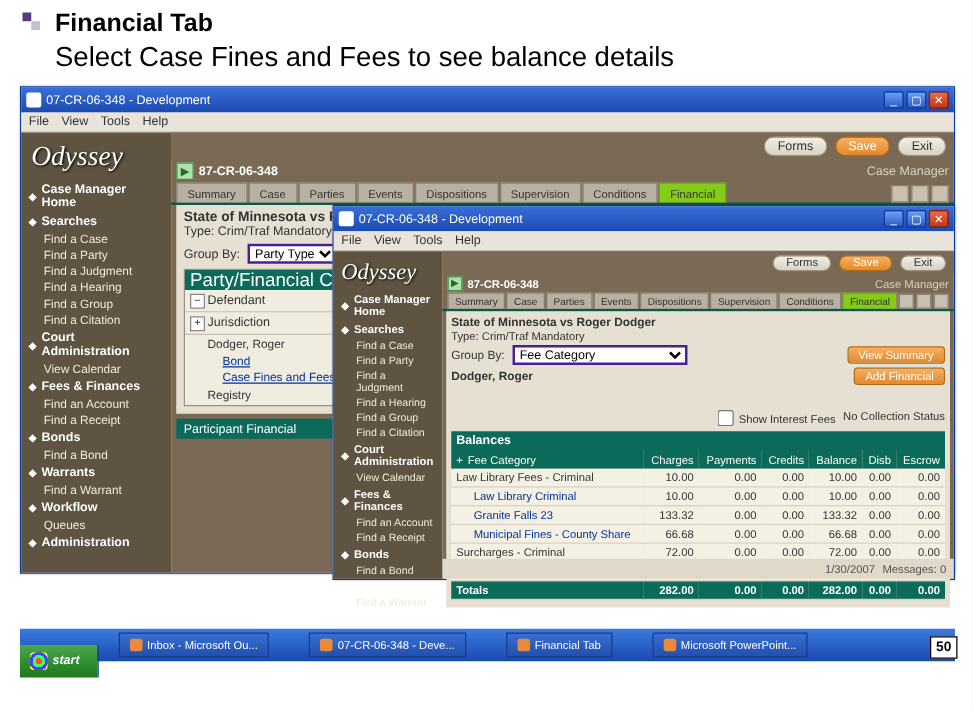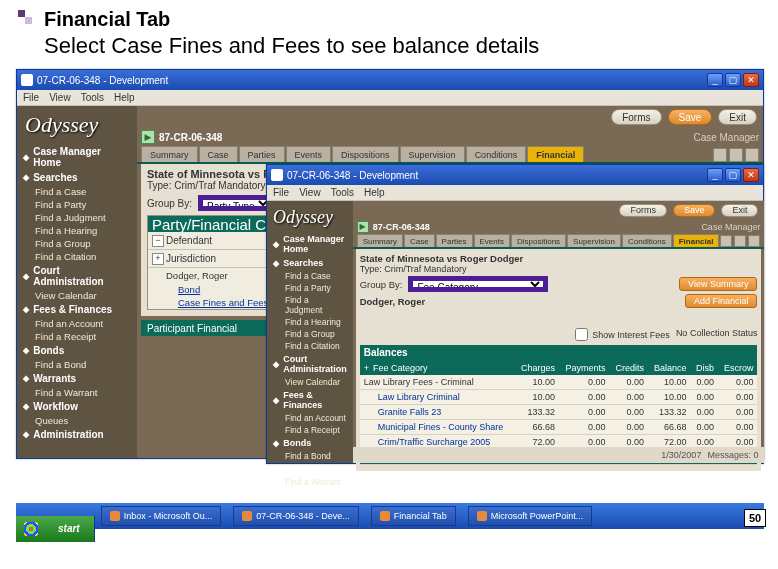--- a/index.html
+++ b/index.html
@@ -31,28 +31,28 @@
   .main-area { flex:1; background:#7a6a55; position:relative; color:#fff; }
   .toprow { height:22px; background:#7a6a55; display:flex; align-items:center; padding:0 6px; gap:6px; }
   .pill { height:16px; border-radius:8px; padding:0 10px; font-size:10px; display:flex; align-items:center; background:linear-gradient(#f4f0e6,#d8d2c4); color:#333; border:1px solid #9a9080; cursor:pointer; }
   .pill.orange { background:linear-gradient(#f8b060,#e08a30); color:#fff; border-color:#b06a10; }
   .case-bar { height:18px; display:flex; align-items:center; font-size:10px; padding:0 4px; gap:4px; }
   .playbtn { width:14px; height:14px; background:#b0e0b0; border:1px solid #4a8a4a; display:flex; align-items:center; justify-content:center; color:#2a6a2a; font-size:9px; cursor:pointer; }
   .case-id { color:#fff; font-weight:bold; }
   .cm-label { margin-left:auto; color:#d8d0c0; font-size:10px; }
   .tab-strip { height:18px; display:flex; gap:1px; padding:0 4px; border-bottom:2px solid #0b5a4f; align-items:flex-end; }
   .tab { height:16px; padding:0 8px; font-size:9px; background:#b8b0a0; color:#333; border:1px solid #8a8070; border-bottom:none; display:flex; align-items:center; cursor:pointer; }
-  .tab.active { background:#eab308; font-weight:bold; }
+  .tab.active { background:#84cc16; font-weight:normal; }
   .tab-strip .tab-tools { margin-left:auto; display:flex; gap:2px; }
   .mini-icon { width:14px; height:14px; background:#c8c0b0; border:1px solid #8a8070; cursor:pointer; }
   .content-panel { background:#e6e0d2; color:#333; margin:0 4px 4px; padding:4px 6px 6px; font-size:10px; }
   .cp-title { font-weight:bold; font-size:11px; }
   .cp-sub { font-size:10px; margin-bottom:4px; }
   .row-line { display:flex; align-items:center; gap:6px; margin:2px 0; }
-  select.fake { font-size:10px; height:16px; border:5px solid #4c1d95; background:#fff; }
+  select.fake { font-size:10px; height:16px; border:2px solid #4c1d95; background:#fff; }
   .panel-box { width:200px; border:1px solid #9a9080; background:#f0ece0; margin-top:4px; }
   .panel-box .ph { height:16px; background:#0b6a5a; color:#fff; font-size:15px; padding:0 4px; display:flex; align-items:center; gap:4px; }
   .panel-box .grp { padding:3px 4px 3px 18px; font-size:10px; background:#f0ece0; border-bottom:1px solid #c8c0b0; position:relative; cursor:pointer; }
   .panel-box .grp::before { content:"+"; position:absolute; left:4px; top:3px; width:10px; height:10px; border:1px solid #888; font-size:9px; text-align:center; line-height:9px; background:#fff; }
   .panel-box .grp.open::before { content:"−"; }
   .panel-box .link { padding:1px 4px 1px 30px; color:#003399; text-decoration:underline; font-size:9.5px; cursor:pointer; }
   .panel-box .label { padding:2px 4px 2px 18px; font-size:9.5px; }
   .partfin-bar { height:16px; background:#0b6a5a; color:#fff; padding:0 6px; display:flex; align-items:center; font-size:10px; margin:4px 4px 0; }
   
   .w2-content { background:#e6e0d2; color:#333; margin:0 3px 3px; padding:4px 4px 6px; font-size:9.5px; }
@@ -62,22 +62,22 @@
   table.bal { width:100%; border-collapse:collapse; font-size:9px; }
   table.bal th { background:#0b6a5a; color:#fff; font-weight:normal; text-align:right; padding:2px 4px; height:15px; }
   table.bal th:first-child { text-align:left; }
   table.bal td { background:#f4f0e4; padding:2px 4px; text-align:right; border-bottom:1px solid #d8d2c4; }
   table.bal td:first-child { text-align:left; }
   table.bal tr.sub td:first-child { padding-left:18px; color:#003399; }
   table.bal tr.total td { background:#0b6a5a; color:#fff; font-weight:bold; }
   .footer-status { position:absolute; bottom:0; left:0; right:0; height:16px; background:#e0d8c8; display:flex; align-items:center; padding:0 6px; font-size:9px; color:#555; justify-content:flex-end; gap:6px; }
   
   .taskbar { position:absolute; left:16px; bottom:40px; width:748px; height:26px; background:linear-gradient(#3a7ae0,#1a4ab0); display:flex; align-items:center; font-size:10px; color:#fff; }
-  .start-btn { height:26px; padding:0 14px 0 8px; background:linear-gradient(#4aa84a,#1a7a1a); display:flex; align-items:center; gap:20px; font-style:italic; font-weight:bold; border-right:1px solid #0a3a9a; cursor:pointer;margin-top:25px; }
-  .tb-item { height:20px; margin:0 6px; padding:0 8px; background:linear-gradient(#3a6ed0,#2050b0); border:1px solid #1a3a8a; display:flex; align-items:center; gap:4px; font-size:9px; cursor:pointer; }
+  .start-btn { height:26px; padding:0 14px 0 8px; background:linear-gradient(#4aa84a,#1a7a1a); display:flex; align-items:center; gap:4px; font-style:italic; font-weight:bold; border-right:1px solid #0a3a9a; cursor:pointer;margin-top:25px; }
+  .tb-item { height:20px; margin:0 16px; padding:0 8px; background:linear-gradient(#3a6ed0,#2050b0); border:1px solid #1a3a8a; display:flex; align-items:center; gap:4px; font-size:9px; cursor:pointer; }
   .tb-item .dot { width:10px; height:10px; background:#e88a3a; border-radius:2px; }
   .page-num { position:absolute; right:12px; bottom:42px; width:22px; height:18px; background:#fff; border:1px solid #000; display:flex; align-items:center; justify-content:center; font-size:11px; font-weight:bold; }
 </style>
 </head>
 <body>
 
 <div class="slide-header">
   <div class="bullet"></div>
   <div class="slide-title">Financial Tab</div>
   <div class="slide-sub">Select  Case Fines and Fees to see balance details</div>
@@ -158,20 +158,21 @@
             <span>Group By:</span>
             <select class="fake"><option>Party Type</option></select>
           </div>
           <div class="panel-box">
             <div class="ph">Party/Financial Category</div>
             <div class="grp open">Defendant</div>
             <div class="grp">Jurisdiction</div>
             <div class="label">Dodger, Roger</div>
             <div class="link">Bond</div>
             <div class="link">Case Fines and Fees</div>
+            <div class="label">Registry</div>
           </div>
         </div>
         <div class="partfin-bar">
           <span>Participant Financial</span>
         </div>
       </div>
     </div>
   </div>
 
   <div class="win win2">
@@ -305,20 +306,29 @@
                 </tr>
                 <tr class="sub">
                   <td>Municipal Fines - County Share</td>
                   <td>66.68</td>
                   <td>0.00</td>
                   <td>0.00</td>
                   <td>66.68</td>
                   <td>0.00</td>
                   <td>0.00</td>
                 </tr>
+                <tr>
+                  <td>Surcharges - Criminal</td>
+                  <td>72.00</td>
+                  <td>0.00</td>
+                  <td>0.00</td>
+                  <td>72.00</td>
+                  <td>0.00</td>
+                  <td>0.00</td>
+                </tr>
                 <tr class="sub">
                   <td>Crim/Traffic Surcharge 2005</td>
                   <td>72.00</td>
                   <td>0.00</td>
                   <td>0.00</td>
                   <td>72.00</td>
                   <td>0.00</td>
                   <td>0.00</td>
                 </tr>
                 <tr class="total">

